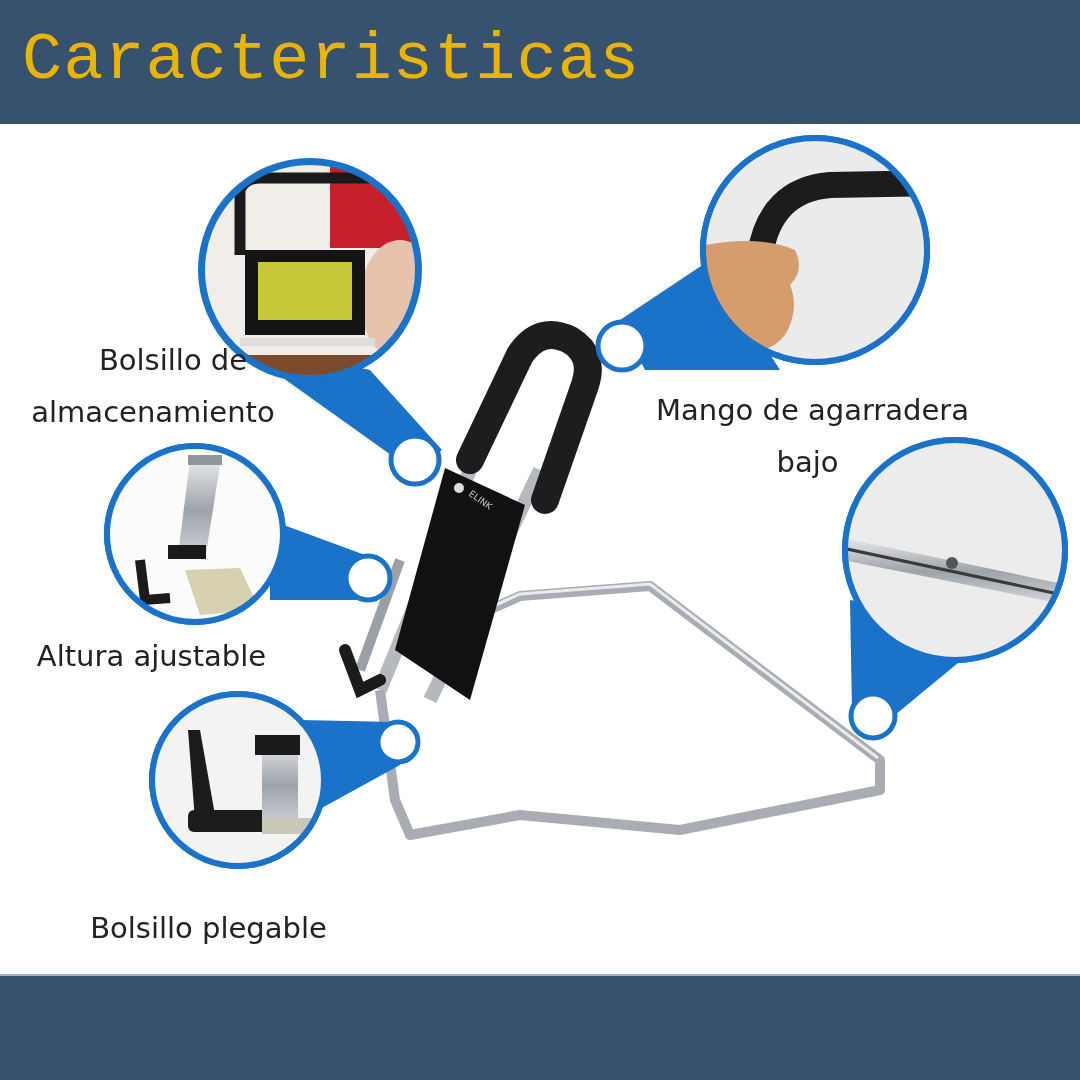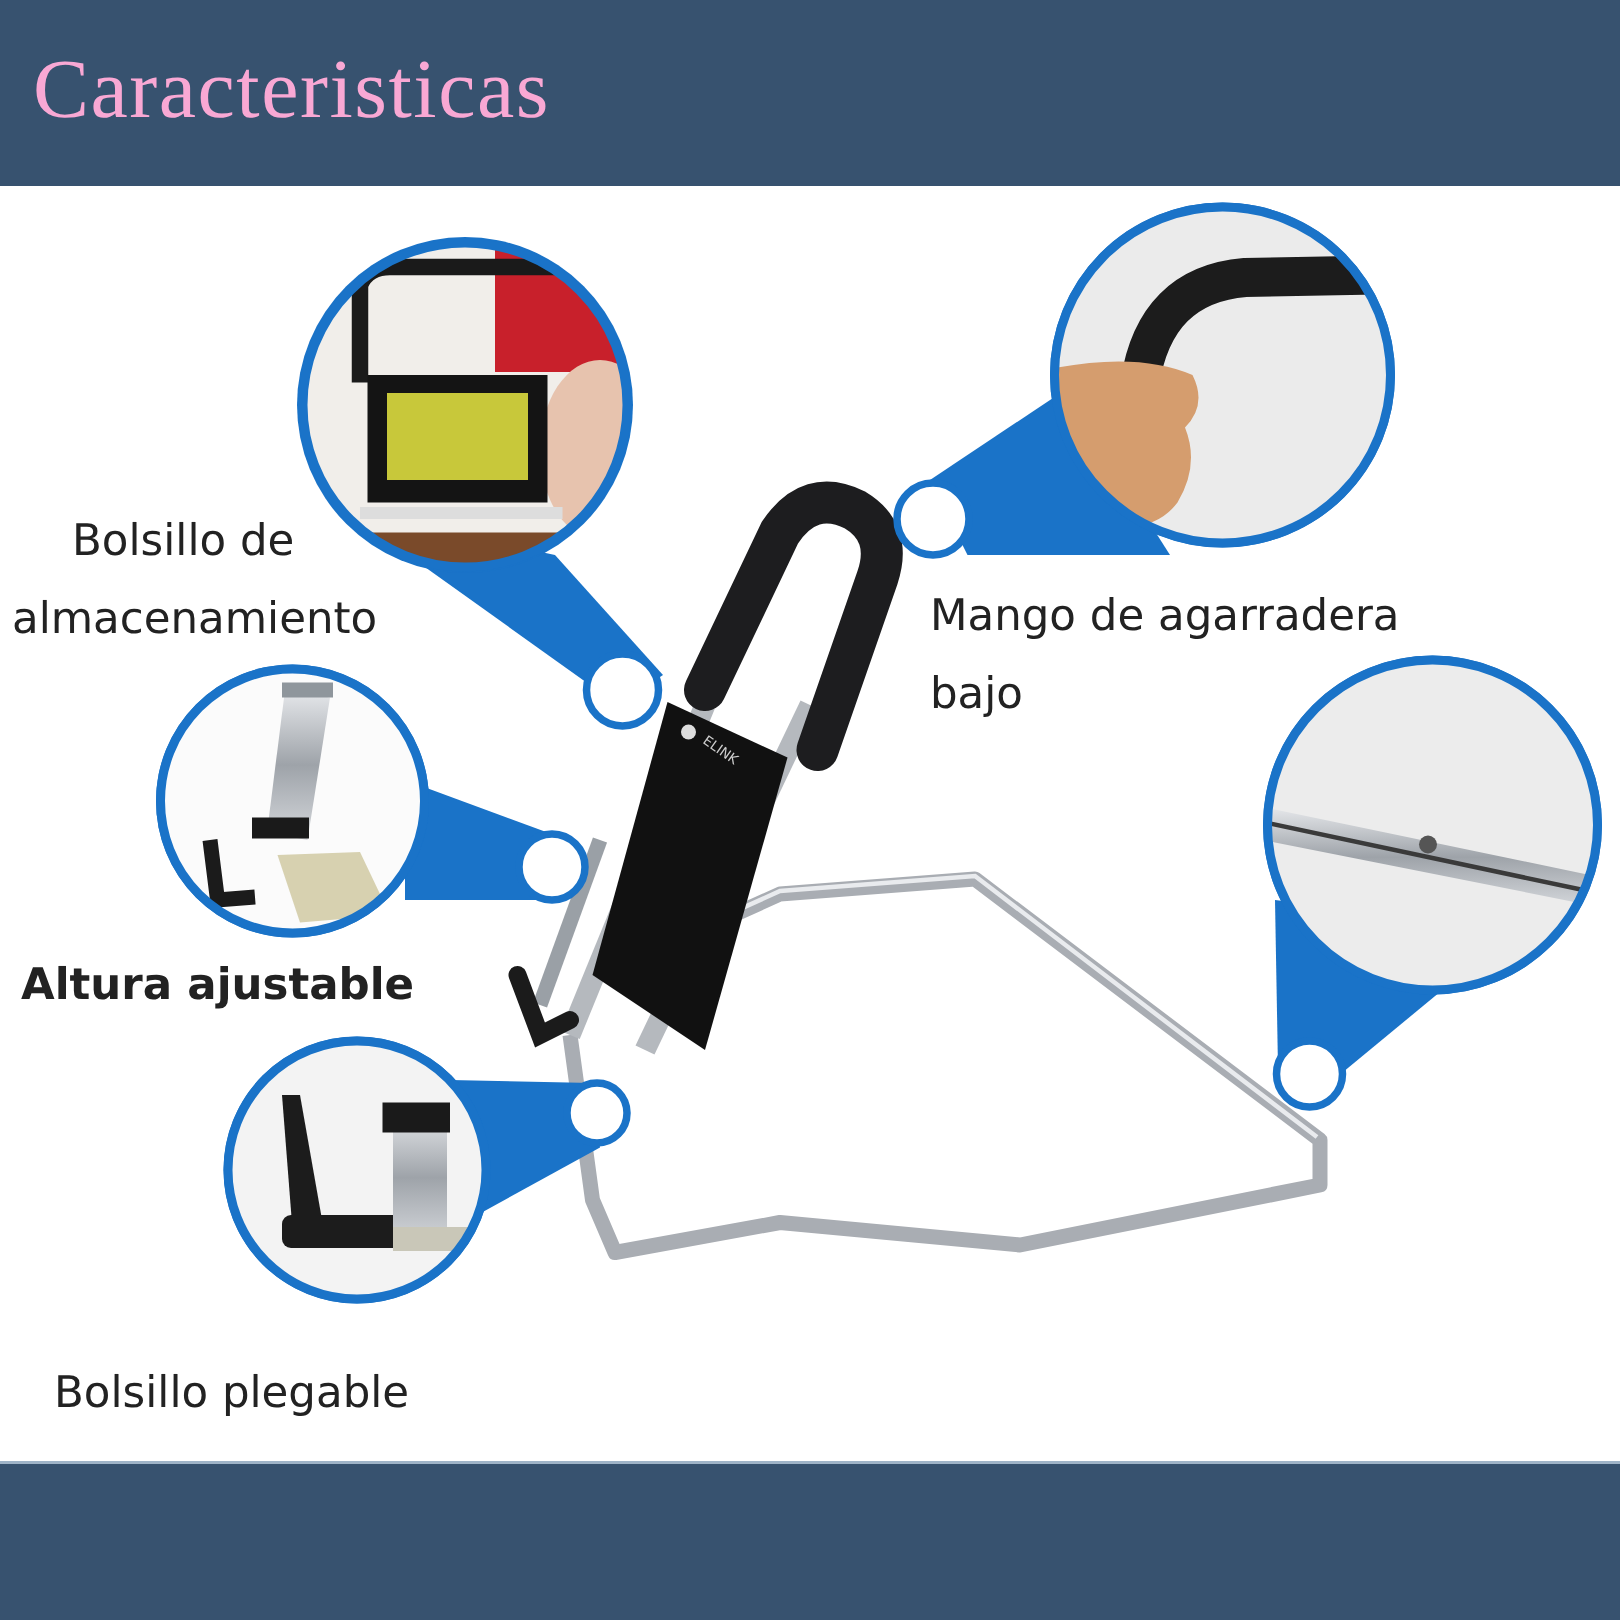--- a/index.html
+++ b/index.html
@@ -1,22 +1,22 @@
 <!DOCTYPE html>
 <html><head>
 <meta charset="utf-8">
 <style>
   html,body{margin:0;padding:0;}
   body{width:1080px;height:1080px;position:relative;overflow:hidden;background:#fff;font-family:"DejaVu Sans","Liberation Sans",sans-serif;}
   .header{position:absolute;left:0;top:0;width:1080px;height:124px;background:#37526f;}
-  .header .title{position:absolute;left:22px;top:10px;color:#f9a8d4;font-size:56px;line-height:100px;font-family:Liberation Serif, serif;letter-spacing:1px;}
+  .header .title{position:absolute;left:22px;top:10px;color:#eab308;font-size:67px;line-height:100px;font-family:Liberation Mono, monospace;letter-spacing:1px;}
   .footer{position:absolute;left:0;top:974px;width:1080px;height:106px;background:#37526f;border-top:2px solid #9fb4c8;}
   .stage{position:absolute;left:0;top:126px;width:1080px;height:846px;}
   svg.art{position:absolute;left:0;top:0;}
-  .label{position:absolute;color:#222;font-size:29px;line-height:52px;text-align:left;font-family:"DejaVu Sans",sans-serif;}
+  .label{position:absolute;color:#222;font-size:29px;line-height:52px;text-align:center;font-family:"DejaVu Sans",sans-serif;}
 </style>
 </head>
 <body>
 
 <div class="header">
   <div class="title">Caracteristicas</div>
 </div>
 
 <div class="stage">
   <svg class="art" width="1080" height="846" viewBox="0 126 1080 846">
@@ -128,21 +128,21 @@
   </svg>
 
   <div class="label" style="left:8px;top:208px;width:290px;">
     <div style="padding-left:40px;">Bolsillo de</div>
     <div>almacenamiento</div>
   </div>
   <div class="label" style="left:620px;top:258px;width:385px;">
     <div>Mango de agarradera</div>
     <div style="padding-right:10px;">bajo</div>
   </div>
-  <div class="label" style="left:14px;top:504px;width:275px;font-weight:bold;">
+  <div class="label" style="left:14px;top:504px;width:275px;">
     <div>Altura ajustable</div>
   </div>
   <div class="label" style="left:36px;top:776px;width:345px;">
     <div>Bolsillo plegable</div>
   </div>
 </div>
 
 <div class="footer"></div>
 
 </body></html>

